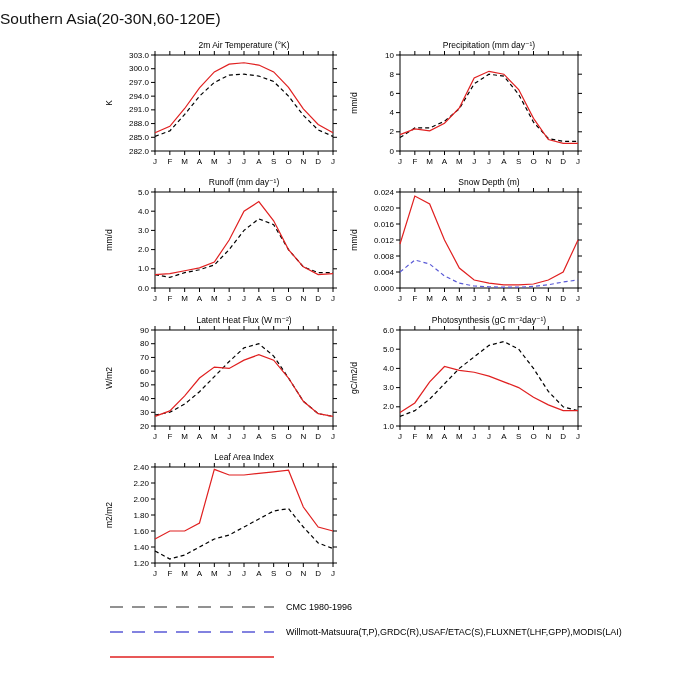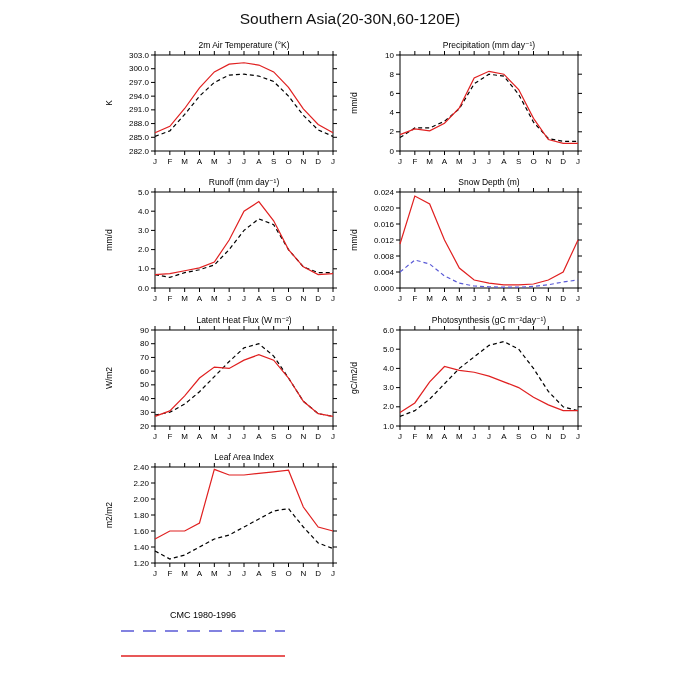--- a/index.html
+++ b/index.html
@@ -1,21 +1,21 @@
 <!DOCTYPE html>
 <html><head>
 <meta charset="utf-8">
 <style>
   html,body{margin:0;padding:0;background:#fff;}
   body{font-family:"Liberation Sans","DejaVu Sans",sans-serif;color:#000;}
   #figure{position:relative;width:700px;height:700px;background:#fff;overflow:hidden;}
-  .figure-title{position:absolute;top:10px;left:0;right:0;text-align:center;font-size:15.5px;color:#111;}
+  .figure-title{position:absolute;top:10px;left:0;right:0;text-align:left;font-size:15.5px;color:#111;}
   .subplot{position:absolute;width:258px;height:134px;}
   .subplot svg text{fill:#000;}
-  .legend-row{position:absolute;left:119px;display:flex;align-items:center;gap:10px;height:14px;flex-direction:column;}
+  .legend-row{position:absolute;left:108px;display:flex;align-items:center;gap:10px;height:14px;}
   .legend-label{font-size:9px;color:#000;white-space:nowrap;}
 </style>
 </head>
 <body>
 
 <div id="figure">
   <div class="figure-title">Southern Asia(20-30N,60-120E)</div>
 
   <div class="subplot" style="left:99px;top:39px;"><svg width="258" height="134">
         <rect x="56" y="16" width="178" height="96" fill="none" stroke="#000" stroke-width="1"></rect>
@@ -487,19 +487,20 @@
   <div class="legend-row" style="top:600px;">
     <svg width="168" height="12">
         <line x1="2" y1="6" x2="166" y2="6" stroke-width="1.3" stroke="#6e6e6e" stroke-dasharray="13,9"></line>
       </svg>
     <span class="legend-label">CMC 1980-1996</span>
   </div>
   <div class="legend-row" style="top:625px;">
     <svg width="168" height="12">
         <line x1="2" y1="6" x2="166" y2="6" stroke-width="1.3" stroke="#5a5ad6" stroke-dasharray="13,9"></line>
       </svg>
+    <span class="legend-label">Willmott-Matsuura(T,P),GRDC(R),USAF/ETAC(S),FLUXNET(LHF,GPP),MODIS(LAI)</span>
   </div>
   <div class="legend-row" style="top:650px;">
     <svg width="168" height="12">
         <line x1="2" y1="6" x2="166" y2="6" stroke-width="1.3" stroke="#e02020"></line>
       </svg>
   </div>
 </div>
 
 </body></html>

